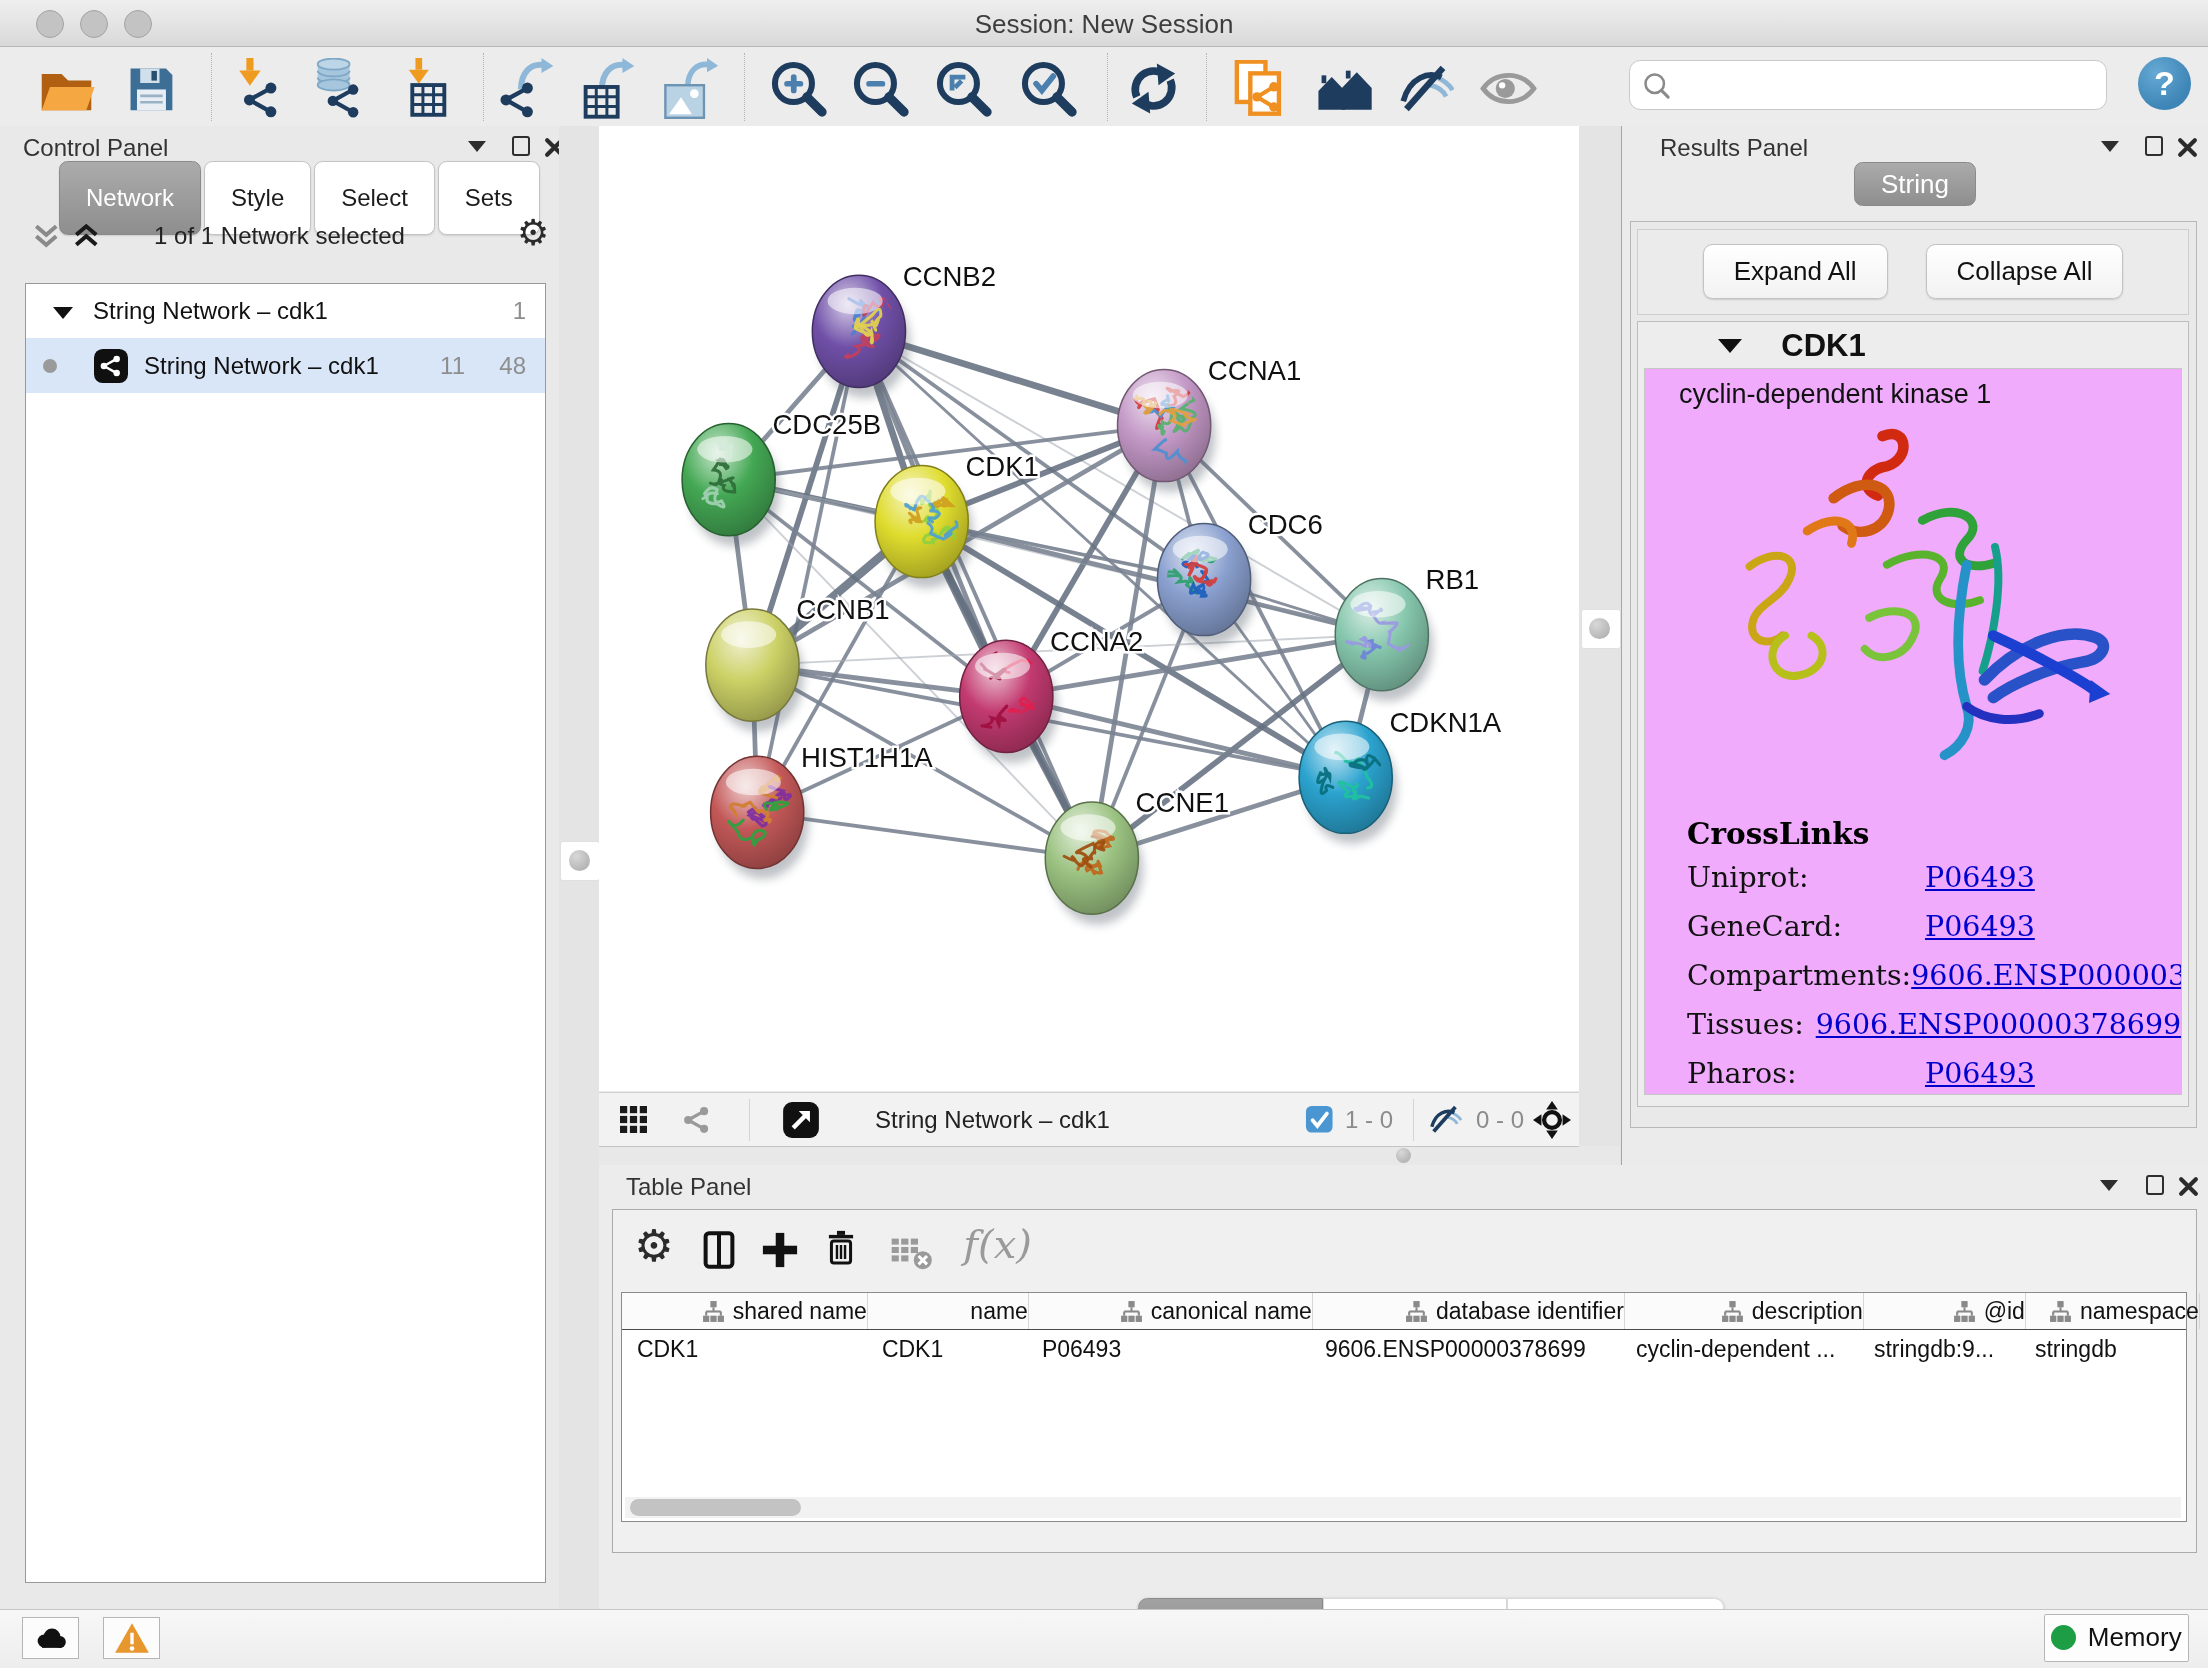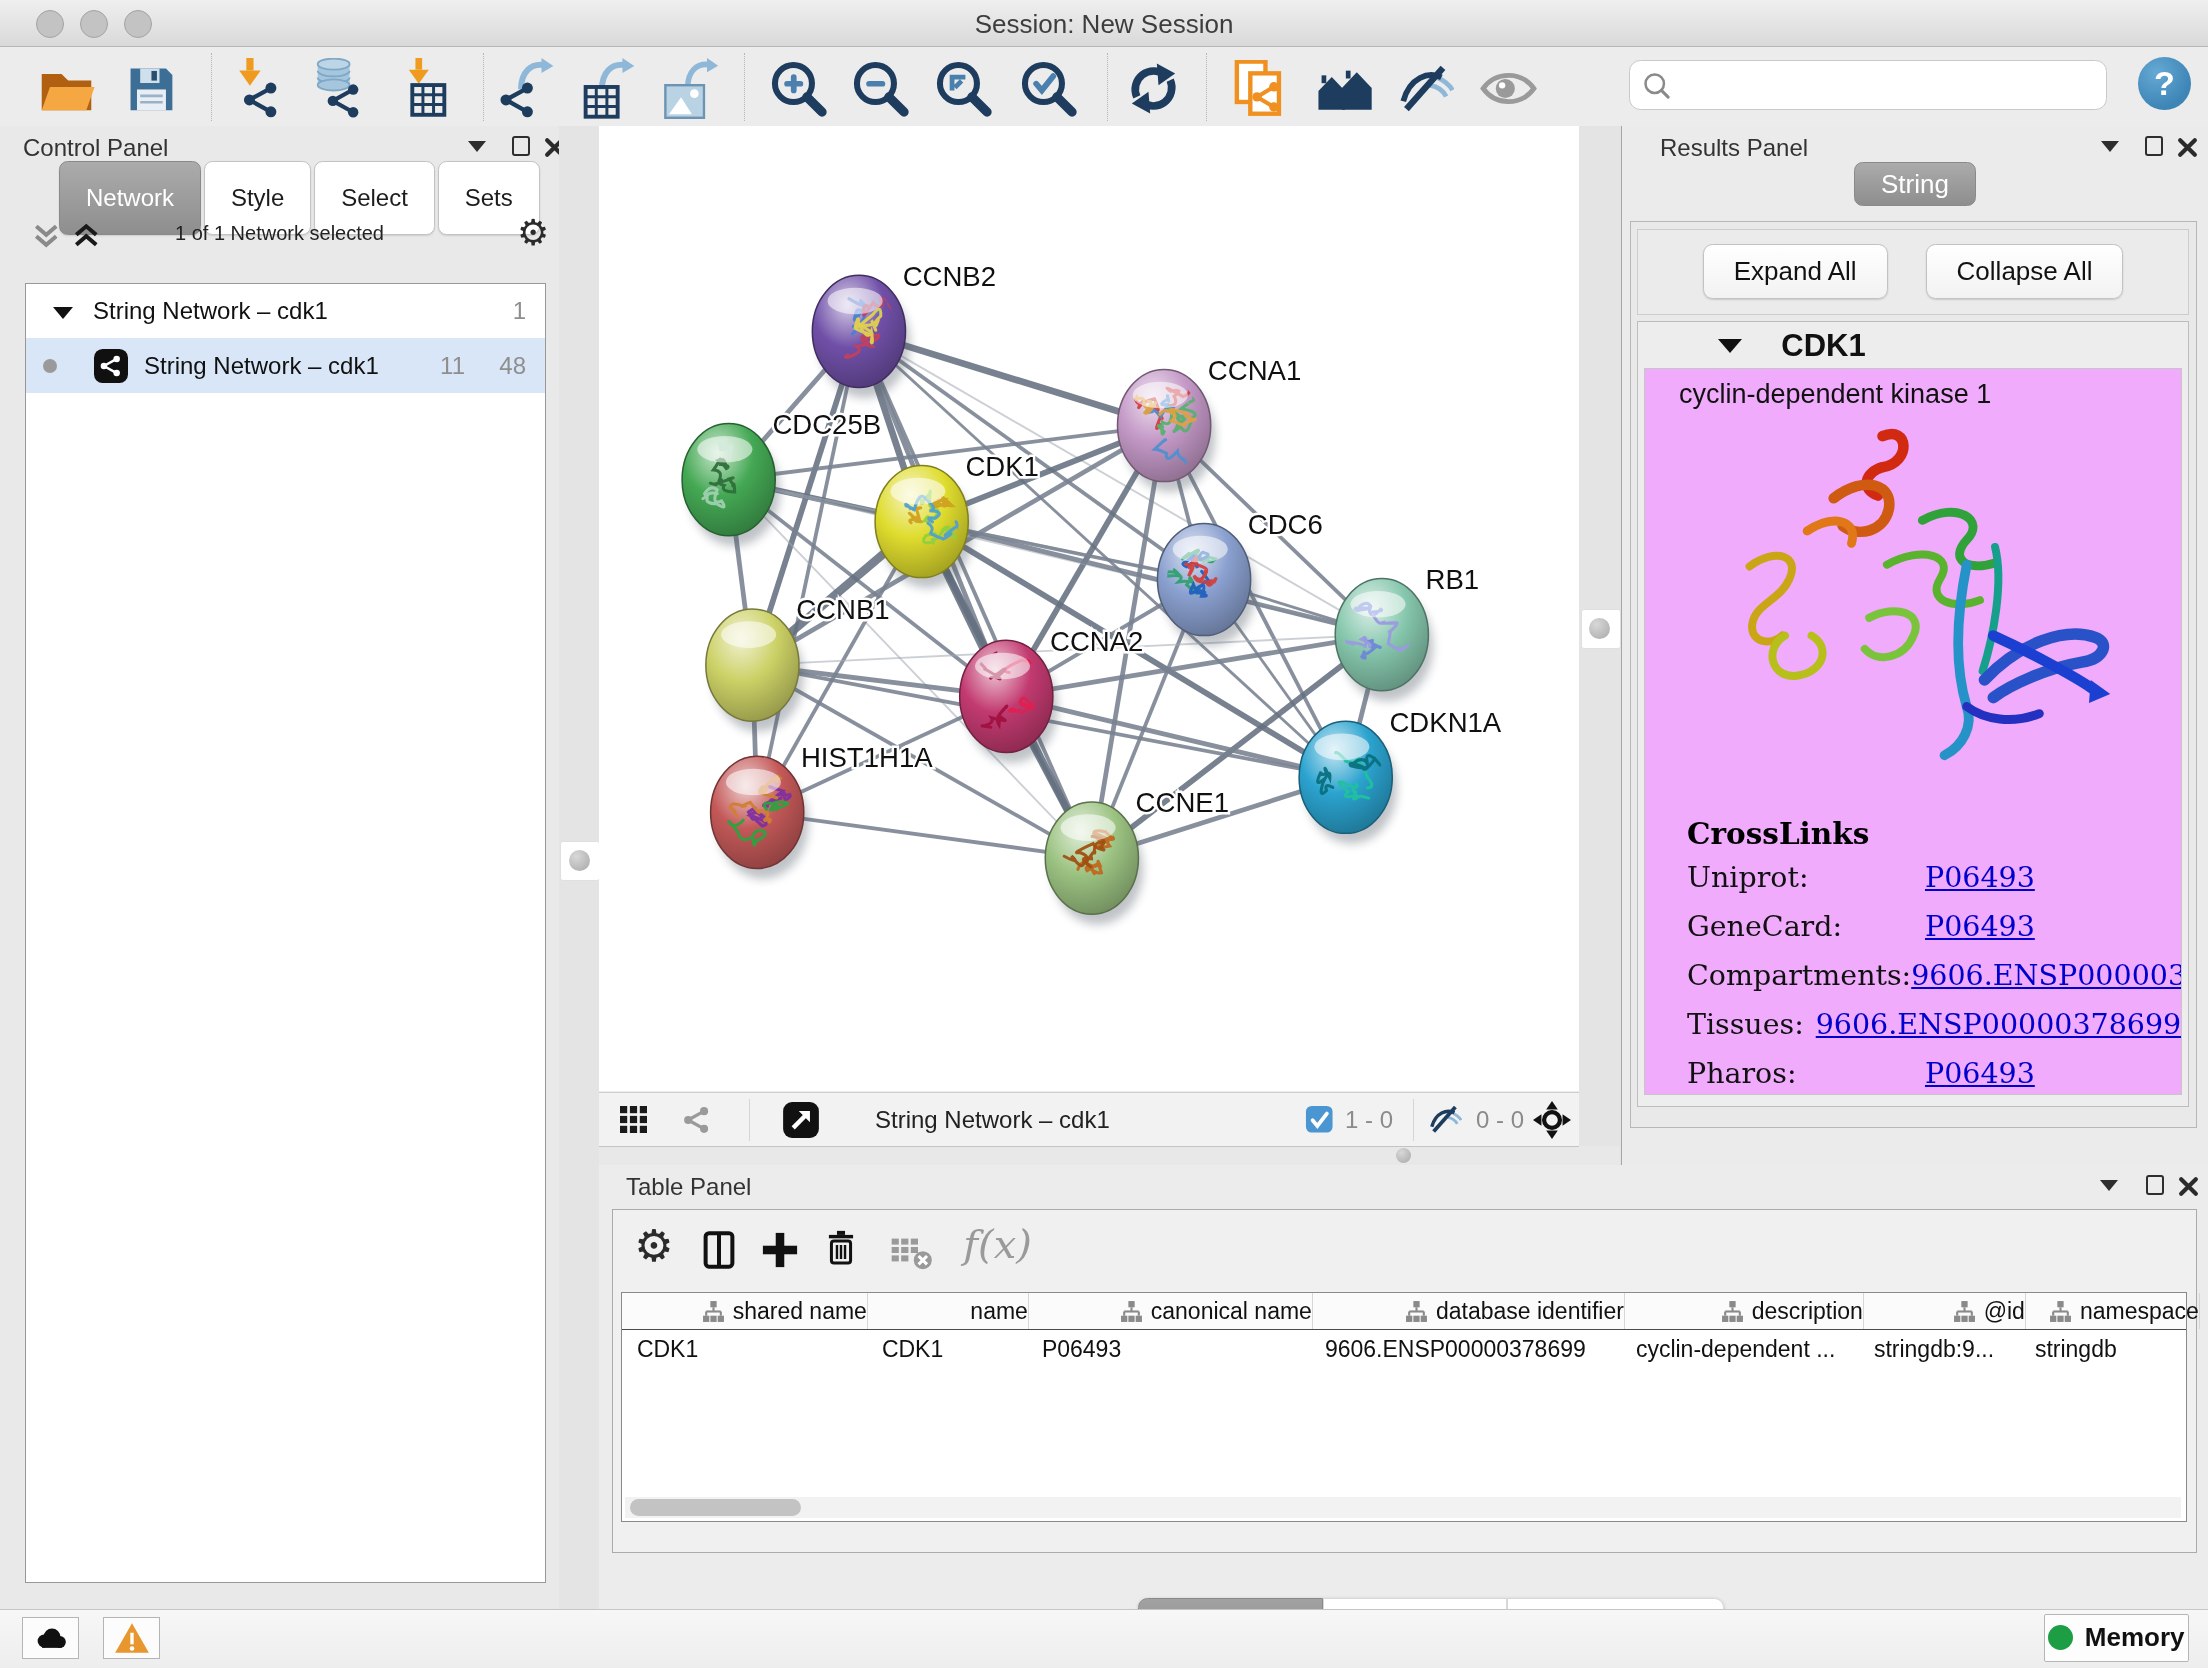--- a/index.html
+++ b/index.html
@@ -37,21 +37,21 @@
 
   
   .control-panel{position:absolute;left:0;top:126px;width:559px;height:1483px;
     background:#e9e9e9;border-right:1px solid #a9a9a9;}
   .cp-tabs{position:absolute;left:59px;top:35px;display:flex;}
   .tab{height:40px;line-height:40px;padding:16px 26px;font-size:24px;background:#fff;
     border:1px solid #c3c3c3;border-radius:8.6px;margin-right:2.9px;cursor:pointer;color:#1c1c1c;
     box-shadow:0 1px 1.9px rgba(0,0,0,.12);}
   .tab.active{background:linear-gradient(#ababab,#8e8e8e);border-color:#8a8a8a;color:#fff;}
   .cp-subbar{position:absolute;left:0;top:88px;width:100%;height:42px;}
-  .net-count{position:absolute;left:0;top:7.6px;width:100%;text-align:center;font-size:20px;color:#222;}
+  .net-count{position:absolute;left:0;top:7.6px;width:100%;text-align:center;font-size:24px;color:#222;}
   .gear{font-family:"DejaVu Sans",sans-serif;color:#2b2b2b;cursor:pointer;}
   .cp-listbox{position:absolute;left:25px;top:157px;width:519px;bottom:26px;
     background:#fff;border:1px solid #989898;}
   .net-row{position:relative;height:54px;font-size:24px;}
   .net-row .expander{position:absolute;left:27px;top:23px;width:0;height:0;
     border-left:10.5px solid transparent;border-right:10.5px solid transparent;border-top:12.4px solid #111;}
   .net-row .rowlabel{position:absolute;left:67px;top:13.3px;color:#111;}
   .net-row .count1{position:absolute;right:19px;top:13.3px;color:#8e8e8e;}
   .net-row2{position:relative;height:55px;background:#d9e6f8;font-size:24px;}
   .net-dot{position:absolute;left:17px;top:21px;width:14.3px;height:14.3px;border-radius:50%;background:#9a9a9a;}
@@ -121,21 +121,21 @@
   .tp-tabs{position:absolute;left:525px;top:388px;display:flex;box-shadow:0 1.9px 3.8px rgba(0,0,0,.2);
     border-radius:9.5px;}
   .tp-tab{height:44px;line-height:44px;padding:0 28.5px;background:#fff;font-size:25px;color:#111;
     border:1px solid #d8d8d8;cursor:pointer;}
   .tp-tab:first-child{border-radius:9.5px 0 0 9.5px;}
   .tp-tab:last-child{border-radius:0 9.5px 9.5px 0;}
   .tp-tab.active{background:linear-gradient(#a2a2a2,#8e8e8e);color:#fff;border-color:#8a8a8a;}
 
   
   .bottombar{position:absolute;left:0;top:1609px;width:100%;height:59px;
-    background:linear-gradient(#f7f7f7,#ededed);border-top:1px solid #c6c6c6;font-weight:bold;}
+    background:linear-gradient(#f7f7f7,#ededed);border-top:1px solid #c6c6c6;}
   .bb-btn{position:absolute;top:6.7px;width:55px;height:40px;background:#fcfcfc;
     border:1.9px solid #b5b5b5;display:flex;align-items:center;justify-content:center;cursor:pointer;}
   .mem-btn{position:absolute;right:19px;top:3.8px;width:143px;height:46px;background:#fdfdfd;
     border:1.4px solid #b5b5b5;border-radius:1.9px;display:flex;align-items:center;justify-content:center;
     gap:11.4px;font-size:26px;color:#111;cursor:pointer;}
   .mem-dot{width:25px;height:25px;border-radius:50%;background:#1d9e45;}
 </style>
 </head>
 <body>
 

